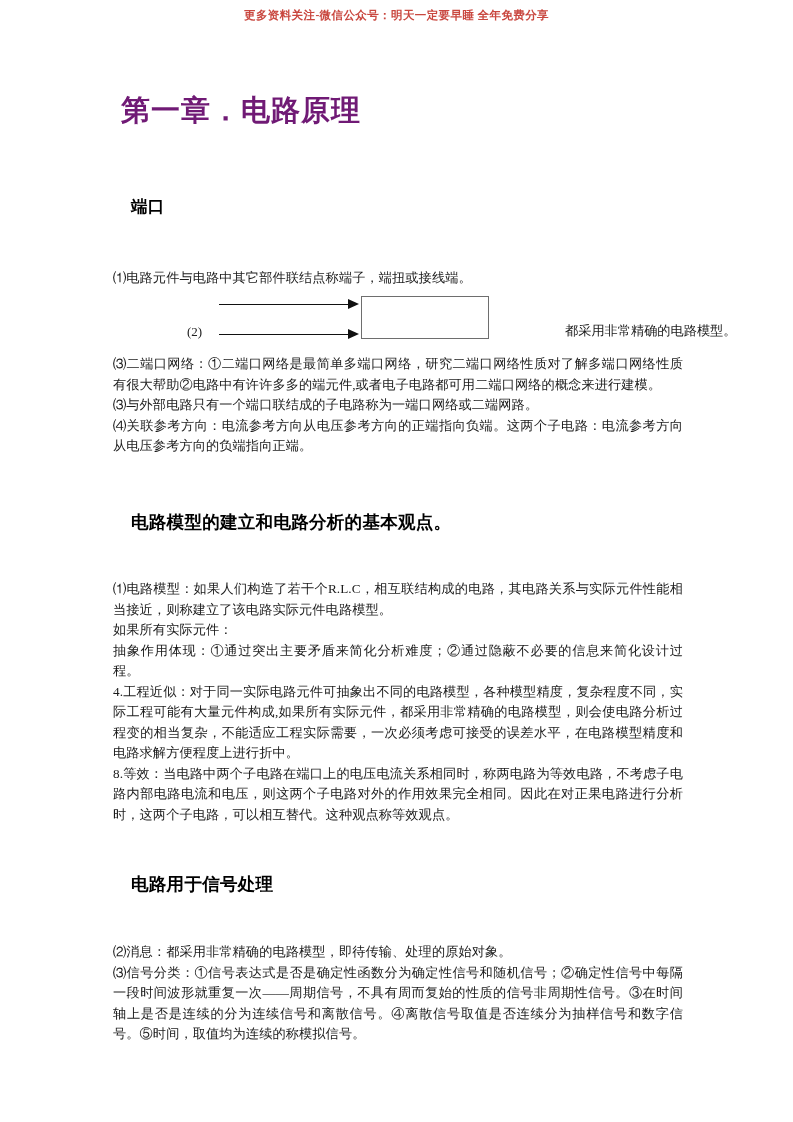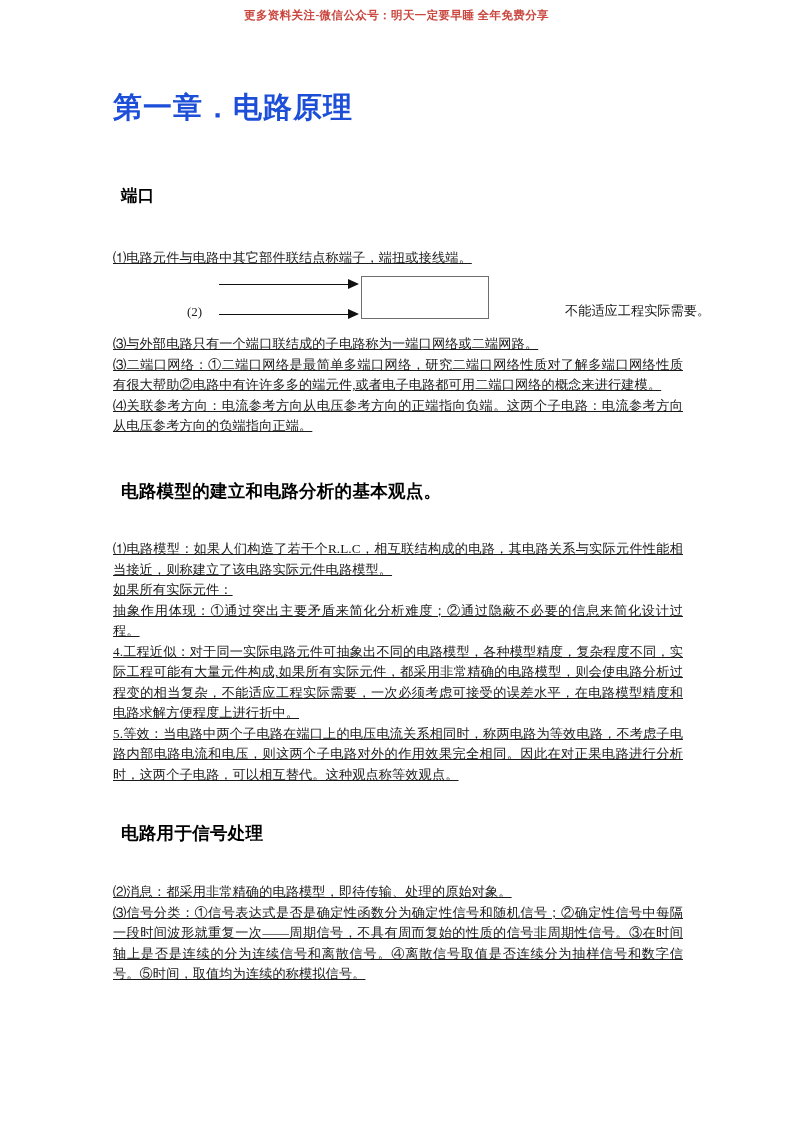--- a/index.html
+++ b/index.html
@@ -34,53 +34,52 @@
     letter-spacing: 0.4px;
     white-space: nowrap;
   }
   .content {
     position: absolute;
     left: 113px;
     top: 92px;
     width: 570px;
   }
   h1.doc-title {
-    font-family: Liberation Mono, monospace;
+    font-family: Liberation Serif, serif;
     font-size: 29px;
     font-weight: bold;
-    margin: 0 0 0 0;
+    margin: 0 0 0 8px;
     padding: 0;
     line-height: 1.25;
     letter-spacing: 1px;
-    color: #1d4ed8;
+    color: #701a75;
   }
   h2.sec-h {
-    font-family: Liberation Mono, monospace;
+    font-family: Liberation Serif, serif;
     font-size: 16.5px;
     font-weight: bold;
-    margin: 8px;
+    margin: 18px;
     padding: 0;
     line-height: 1.3;
     color: #000;
     letter-spacing: 0.3px;
   }
   h2.sec-h.big {
     font-size: 17.5px;
   }
   p.body {
     font-family: "Liberation Serif", "DejaVu Serif", serif;
     font-size: 13.2px;
     line-height: 20.5px;
     margin: 0;
     padding: 0;
     color: #1a1a1a;
     text-align: justify;
     text-justify: inter-character;
     letter-spacing: 0.1px;
-    text-decoration: underline;
   }
   .gap-title { height: 50px; }
   .gap-a { height: 32px; }
   .gap-b { height: 28px; }
   .gap-c { height: 36px; }
   .gap-d { height: 30px; }
 
   
   .diagram-row {
     position: relative;
@@ -170,45 +169,45 @@
 
     <div class="diagram-row">
       <div class="diag">
         <div class="lbl2">(2)</div>
         <div class="lead lead-top"></div>
         <div class="ahead ahead-top"></div>
         <div class="lead lead-bot"></div>
         <div class="ahead ahead-bot"></div>
         <div class="box"></div>
       </div>
-      <div class="diag-after">不能适应工程实际需要。</div>
+      <div class="diag-after">都采用非常精确的电路模型。</div>
     </div>
 
+    <p class="body">⑶二端口网络：①二端口网络是最简单多端口网络，研究二端口网络性质对了解多端口网络性质有很大帮助②电路中有许许多多的端元件,或者电子电路都可用二端口网络的概念来进行建模。</p>
+
     <p class="body">⑶与外部电路只有一个端口联结成的子电路称为一端口网络或二端网路。</p>
 
-    <p class="body">⑶二端口网络：①二端口网络是最简单多端口网络，研究二端口网络性质对了解多端口网络性质有很大帮助②电路中有许许多多的端元件,或者电子电路都可用二端口网络的概念来进行建模。</p>
-
     <p class="body">⑷关联参考方向：电流参考方向从电压参考方向的正端指向负端。这两个子电路：电流参考方向从电压参考方向的负端指向正端。</p>
 
     <div class="gap-c"></div>
 
     <h2 class="sec-h big">电路模型的建立和电路分析的基本观点。</h2>
 
     <div class="gap-b"></div>
 
     <p class="body">⑴电路模型：如果人们构造了若干个R.L.C，相互联结构成的电路，其电路关系与实际元件性能相当接近，则称建立了该电路实际元件电路模型。</p>
 
     <p class="body nowrap-line">如果所有实际元件：</p>
 
 
     <p class="body">抽象作用体现：①通过突出主要矛盾来简化分析难度；②通过隐蔽不必要的信息来简化设计过程。</p>
 
     <p class="body"> 4.工程近似：对于同一实际电路元件可抽象出不同的电路模型，各种模型精度，复杂程度不同，实际工程可能有大量元件构成,如果所有实际元件，都采用非常精确的电路模型，则会使电路分析过程变的相当复杂，不能适应工程实际需要，一次必须考虑可接受的误差水平，在电路模型精度和电路求解方便程度上进行折中。</p>
 
-    <p class="body"> 5.等效：当电路中两个子电路在端口上的电压电流关系相同时，称两电路为等效电路，不考虑子电路内部电路电流和电压，则这两个子电路对外的作用效果完全相同。因此在对正果电路进行分析时，这两个子电路，可以相互替代。这种观点称等效观点。</p>
+    <p class="body"> 8.等效：当电路中两个子电路在端口上的电压电流关系相同时，称两电路为等效电路，不考虑子电路内部电路电流和电压，则这两个子电路对外的作用效果完全相同。因此在对正果电路进行分析时，这两个子电路，可以相互替代。这种观点称等效观点。</p>
 
     <div class="gap-d"></div>
 
     <h2 class="sec-h big">电路用于信号处理</h2>
 
     <div class="gap-b"></div>
 
 
     <p class="body nowrap-line">⑵消息：都采用非常精确的电路模型，即待传输、处理的原始对象。</p>
 

